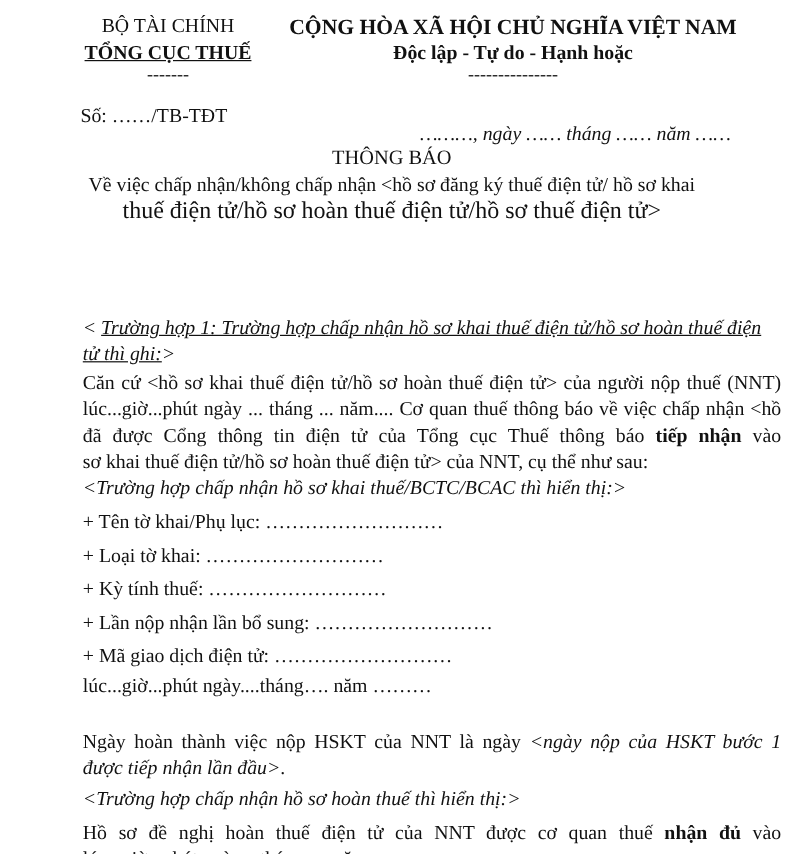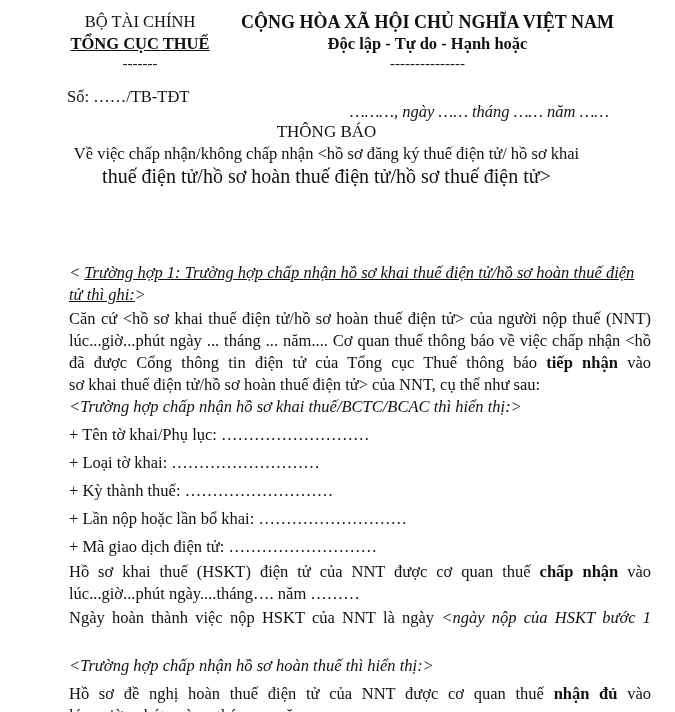--- a/index.html
+++ b/index.html
@@ -74,31 +74,31 @@
   <span class="just-line">Căn cứ &lt;hồ sơ khai thuế điện tử/hồ sơ hoàn thuế điện tử&gt; của người nộp thuế (NNT)</span>
   <span class="just-line">lúc...giờ...phút ngày ... tháng ... năm.... Cơ quan thuế thông báo về việc chấp nhận &lt;hồ</span>
   <span class="just-line"><span>đã được Cổng thông tin điện tử của Tổng cục Thuế thông báo </span><b>tiếp nhận</b><span> vào</span></span>
   <span class="line">sơ khai thuế điện tử/hồ sơ hoàn thuế điện tử&gt; của NNT, cụ thể như sau:</span>
 </div>
 
 <div class="para nowrap i" style="top:396px;">&lt;Trường hợp chấp nhận hồ sơ khai thuế/BCTC/BCAC thì hiển thị:&gt;</div>
 
 <div class="para nowrap" style="top:424px;"><span>+ Tên tờ khai/Phụ lục: </span><span>………………………</span></div>
 <div class="para nowrap" style="top:452px;"><span>+ Loại tờ khai: </span><span>………………………</span></div>
-<div class="para nowrap" style="top:480px;"><span>+ Kỳ thành thuế: </span><span>………………………</span></div>
-<div class="para nowrap" style="top:508px;"><span>+ Lần nộp hoặc lần bổ khai: </span><span>………………………</span></div>
+<div class="para nowrap" style="top:480px;"><span>+ Kỳ tính thuế: </span><span>………………………</span></div>
+<div class="para nowrap" style="top:508px;"><span>+ Lần nộp nhận lần bổ sung: </span><span>………………………</span></div>
 <div class="para nowrap" style="top:536px;"><span>+ Mã giao dịch điện tử: </span><span>………………………</span></div>
 
 <div class="para" style="top:561px;">
-  <span class="just-line"><span>Hồ sơ khai thuế (HSKT) điện tử của NNT được cơ quan thuế </span><b>chấp nhận</b><span> vào</span></span>
   <span class="line">lúc...giờ...phút ngày....tháng…. năm ………</span>
 </div>
 
 <div class="para" style="top:607px;">
   <span class="just-line"><span>Ngày hoàn thành việc nộp HSKT của NNT là ngày </span><i>&lt;ngày nộp của HSKT bước 1</i></span>
+  <span class="line"><i>được tiếp nhận lần đầu&gt;</i><span>.</span></span>
 </div>
 
 <div class="para nowrap i" style="top:655px;">&lt;Trường hợp chấp nhận hồ sơ hoàn thuế thì hiển thị:&gt;</div>
 
 <div class="para" style="top:683px;">
   <span class="just-line"><span>Hồ sơ đề nghị hoàn thuế điện tử của NNT được cơ quan thuế </span><b>nhận đủ</b><span> vào</span></span>
   <span class="line">lúc...giờ...phút ngày....tháng…. năm ………</span>
 </div>
 
 </body></html>

